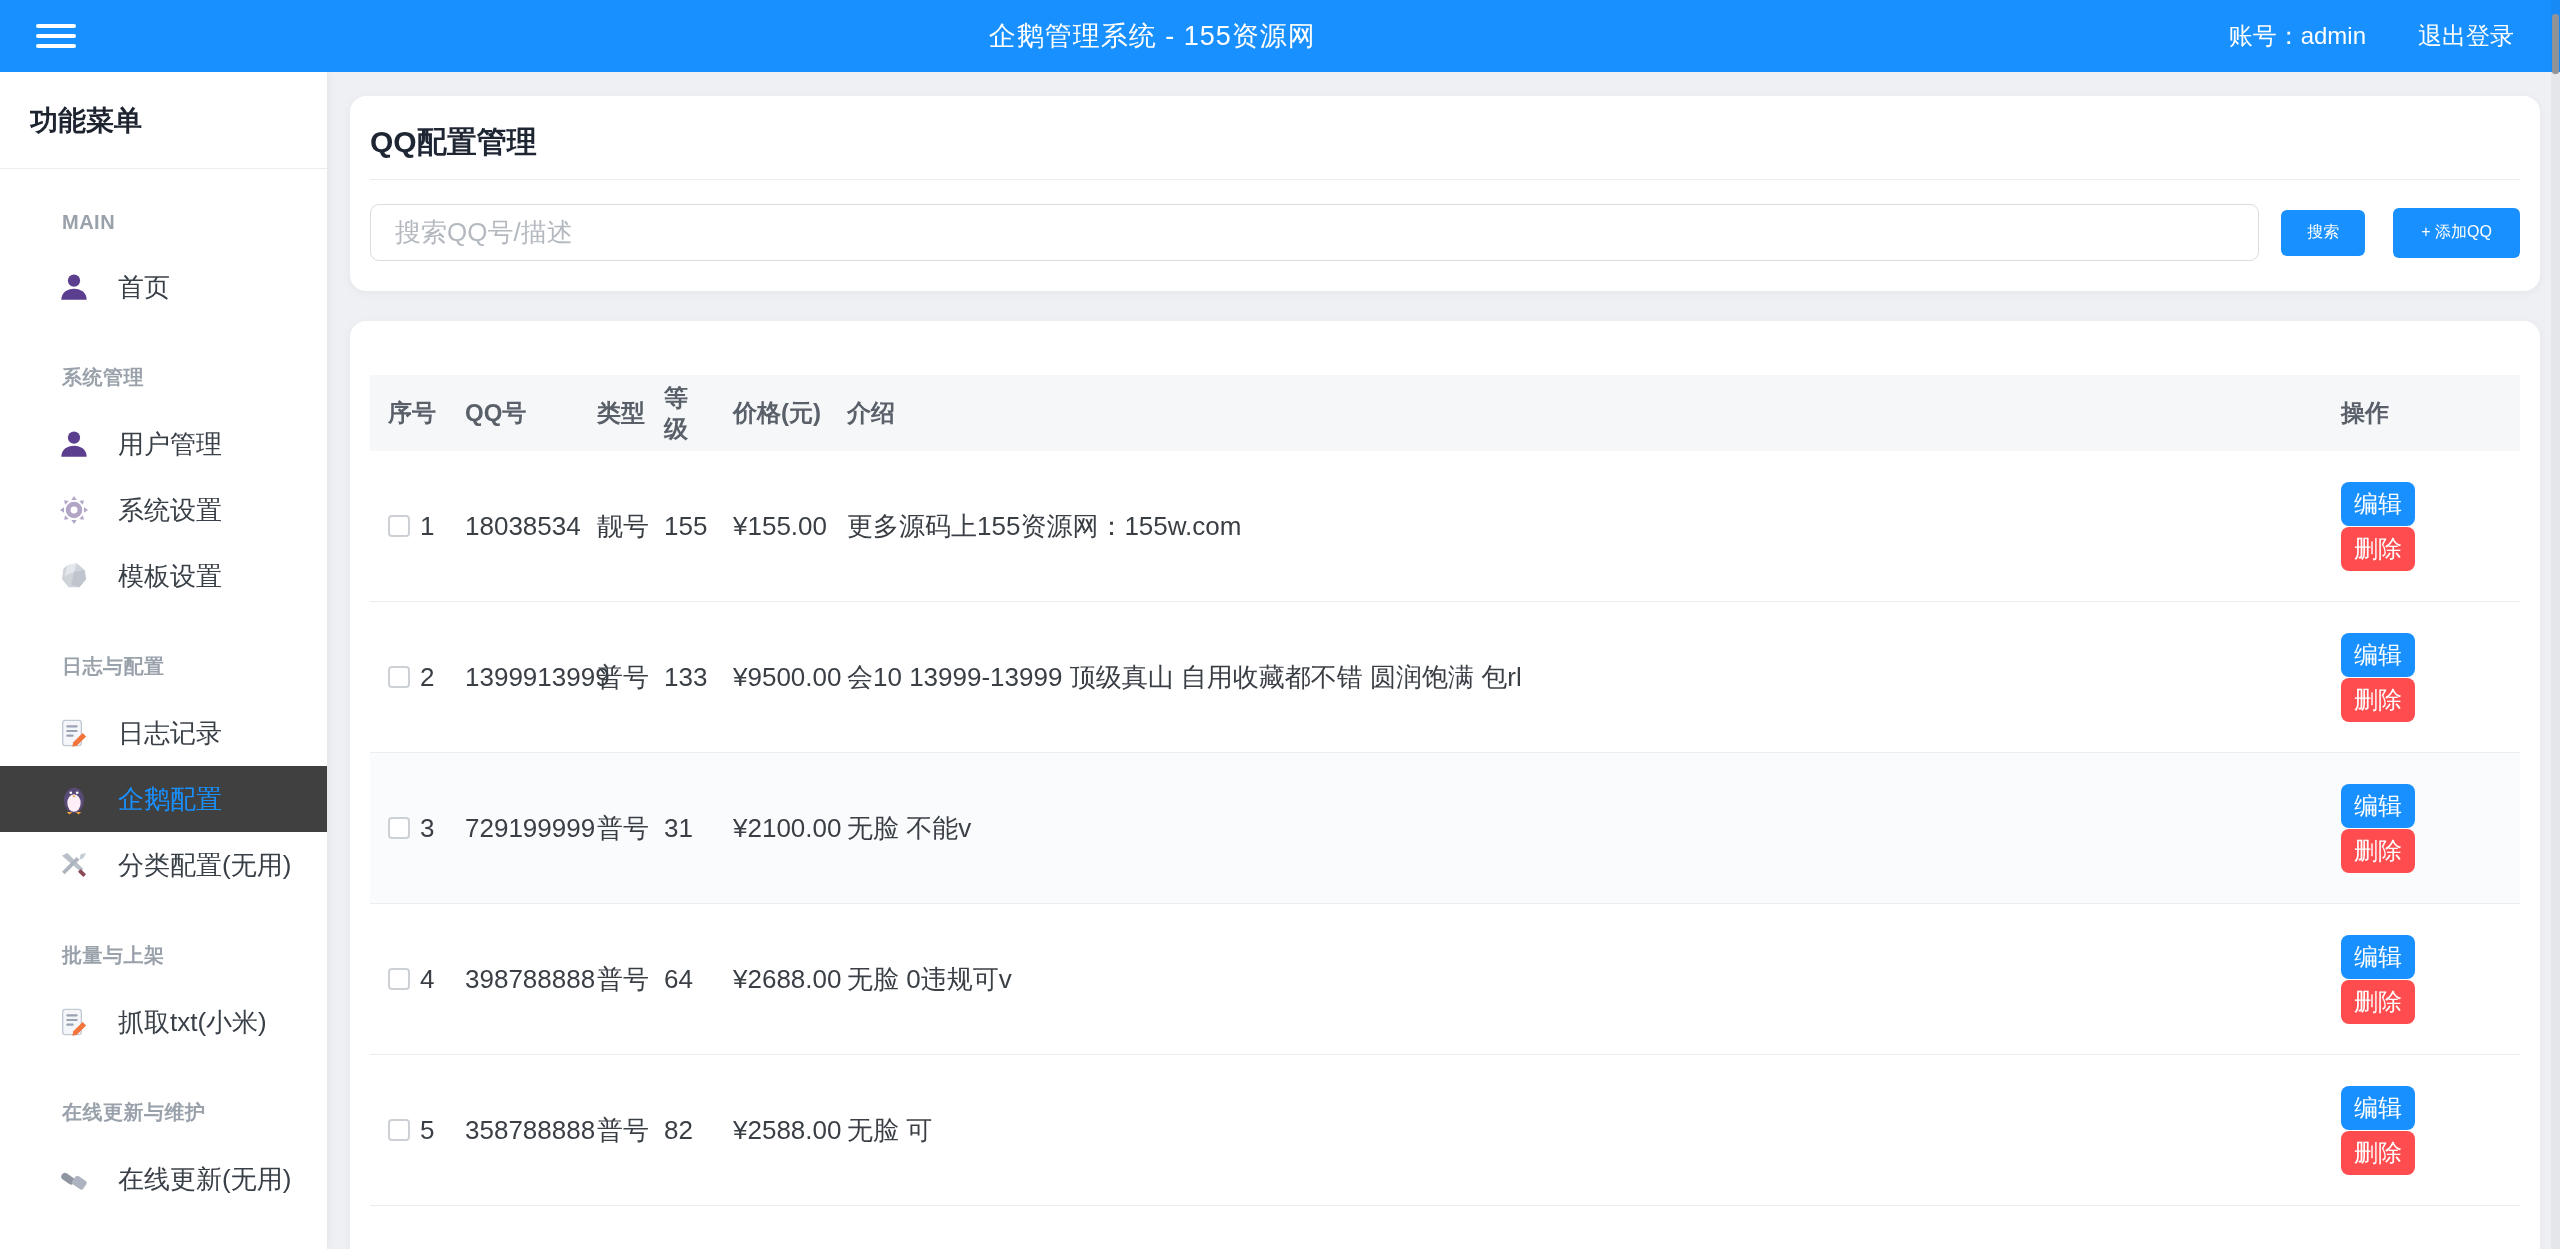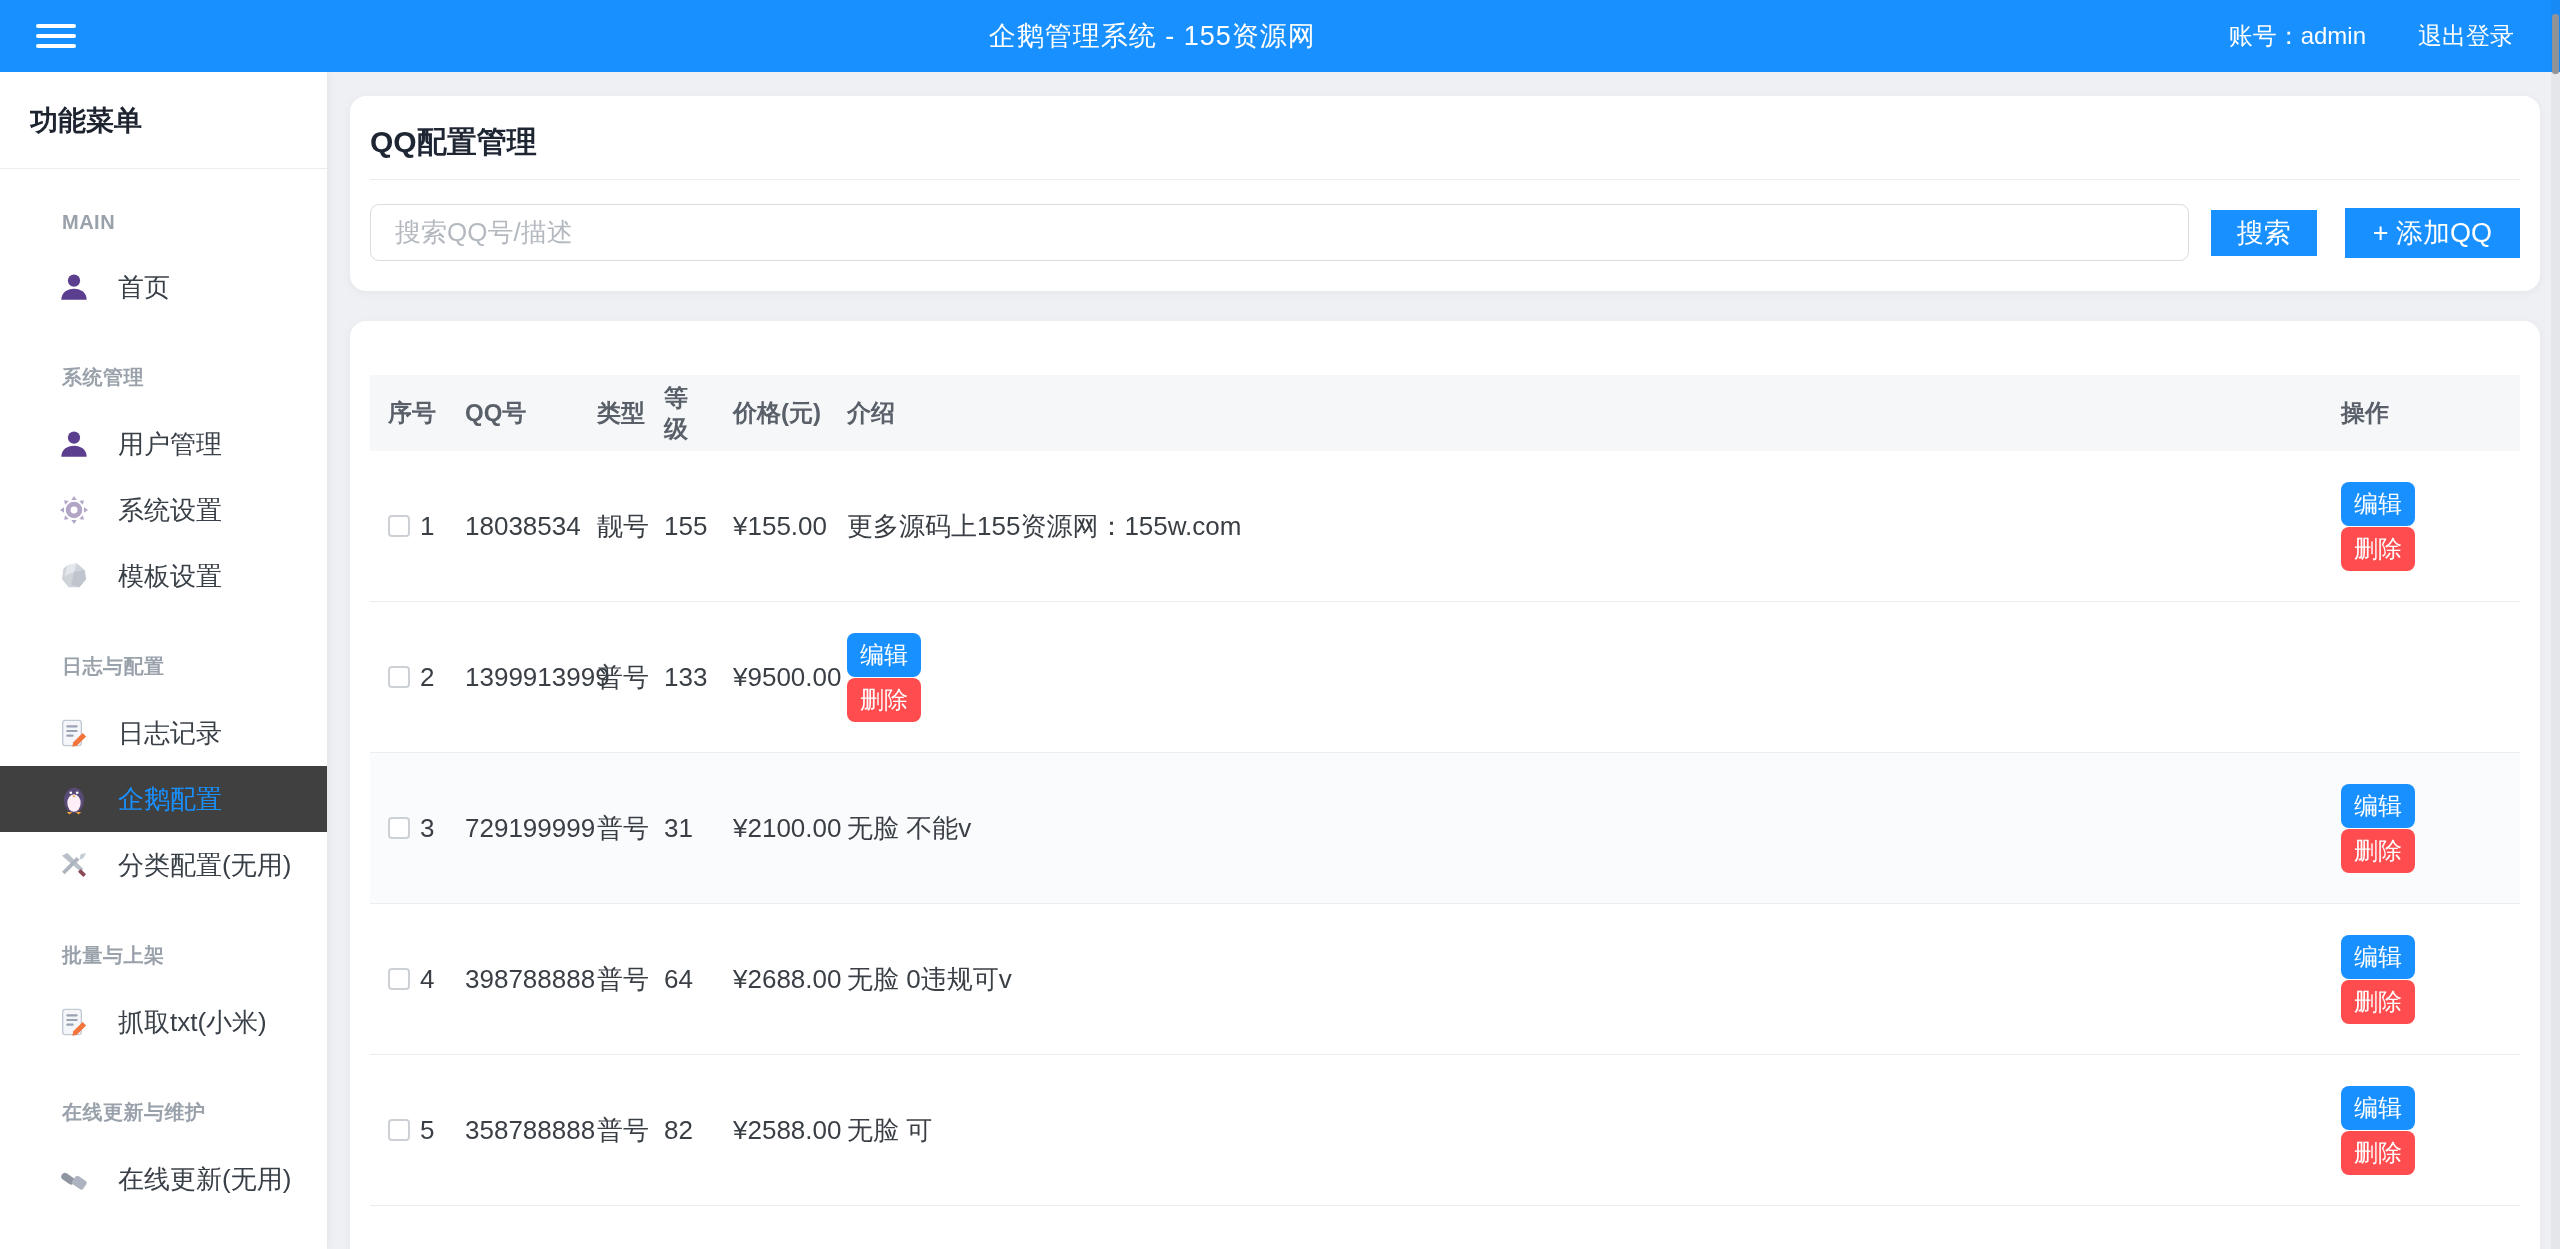--- a/index.html
+++ b/index.html
@@ -34,21 +34,21 @@
   .main { position:absolute; left:327px; top:72px; right:0; bottom:0; padding:24px 20px 0 23px; overflow:hidden; }
   .card { background:#fff; border-radius:16px; box-shadow:0 2px 10px rgba(30,40,60,.05); }
   .card-search { padding:26px 20px 30px; }
   .card-title { font-size:30px; font-weight:bold; color:#1f2633; }
   .card-divider { height:1px; background:#ededf0; margin:16px 0 24px; }
   .search-row { display:flex; align-items:center; gap:22px; }
   .search-input { flex:1; height:57px; border:1px solid #d9dce1; border-radius:9px;
     padding:0 24px; font-size:26px; color:#333; outline:none; background:#fff;
     font-family:"Liberation Sans","DejaVu Sans",sans-serif; }
   .search-input::placeholder { color:#b4b9c0; }
-  .btn { border:none; border-radius:0; color:#fff; font-size:27px; cursor:pointer;
+  .btn { border:none; border-radius:6px; color:#fff; font-size:16px; cursor:pointer;
     font-family:"Liberation Sans","DejaVu Sans",sans-serif; }
   .btn-blue { background:#1890ff; }
   .btn-red { background:#ff4d4f; }
   .btn-search { height:46px; padding:0 26px; }
   .btn-add { height:50px; padding:0 28px; margin-left:6px; }
 
   .card-list { margin-top:30px; padding:26px 20px 40px; min-height:1100px; }
   .list-head { display:flex; align-items:center; justify-content:space-between; }
   .list-controls { display:flex; align-items:center; gap:20px; }
   .checkbox { width:24px; height:24px; border:2px solid #cdd1d6; border-radius:5px;
@@ -268,20 +268,21 @@
 
   <div class="trow tbody-row">
     <div class="cell c1">
       <span class="row-cb"></span>
       <span class="row-index">2</span>
     </div>
     <div class="cell c2 row-qq">1399913999</div>
     <div class="cell c3 row-type">普号</div>
     <div class="cell c4 row-level">133</div>
     <div class="cell c5 row-price">¥9500.00</div>
+    <div class="cell c6 row-intro">会10 13999-13999 顶级真山 自用收藏都不错 圆润饱满 包rl</div>
     <div class="cell c7 actions">
       <button class="btn btn-blue btn-act edit">编辑</button>
       <button class="btn btn-red btn-act del">删除</button>
     </div>
   </div>
 
   <div class="trow tbody-row hl">
     <div class="cell c1">
       <span class="row-cb"></span>
       <span class="row-index">3</span>

